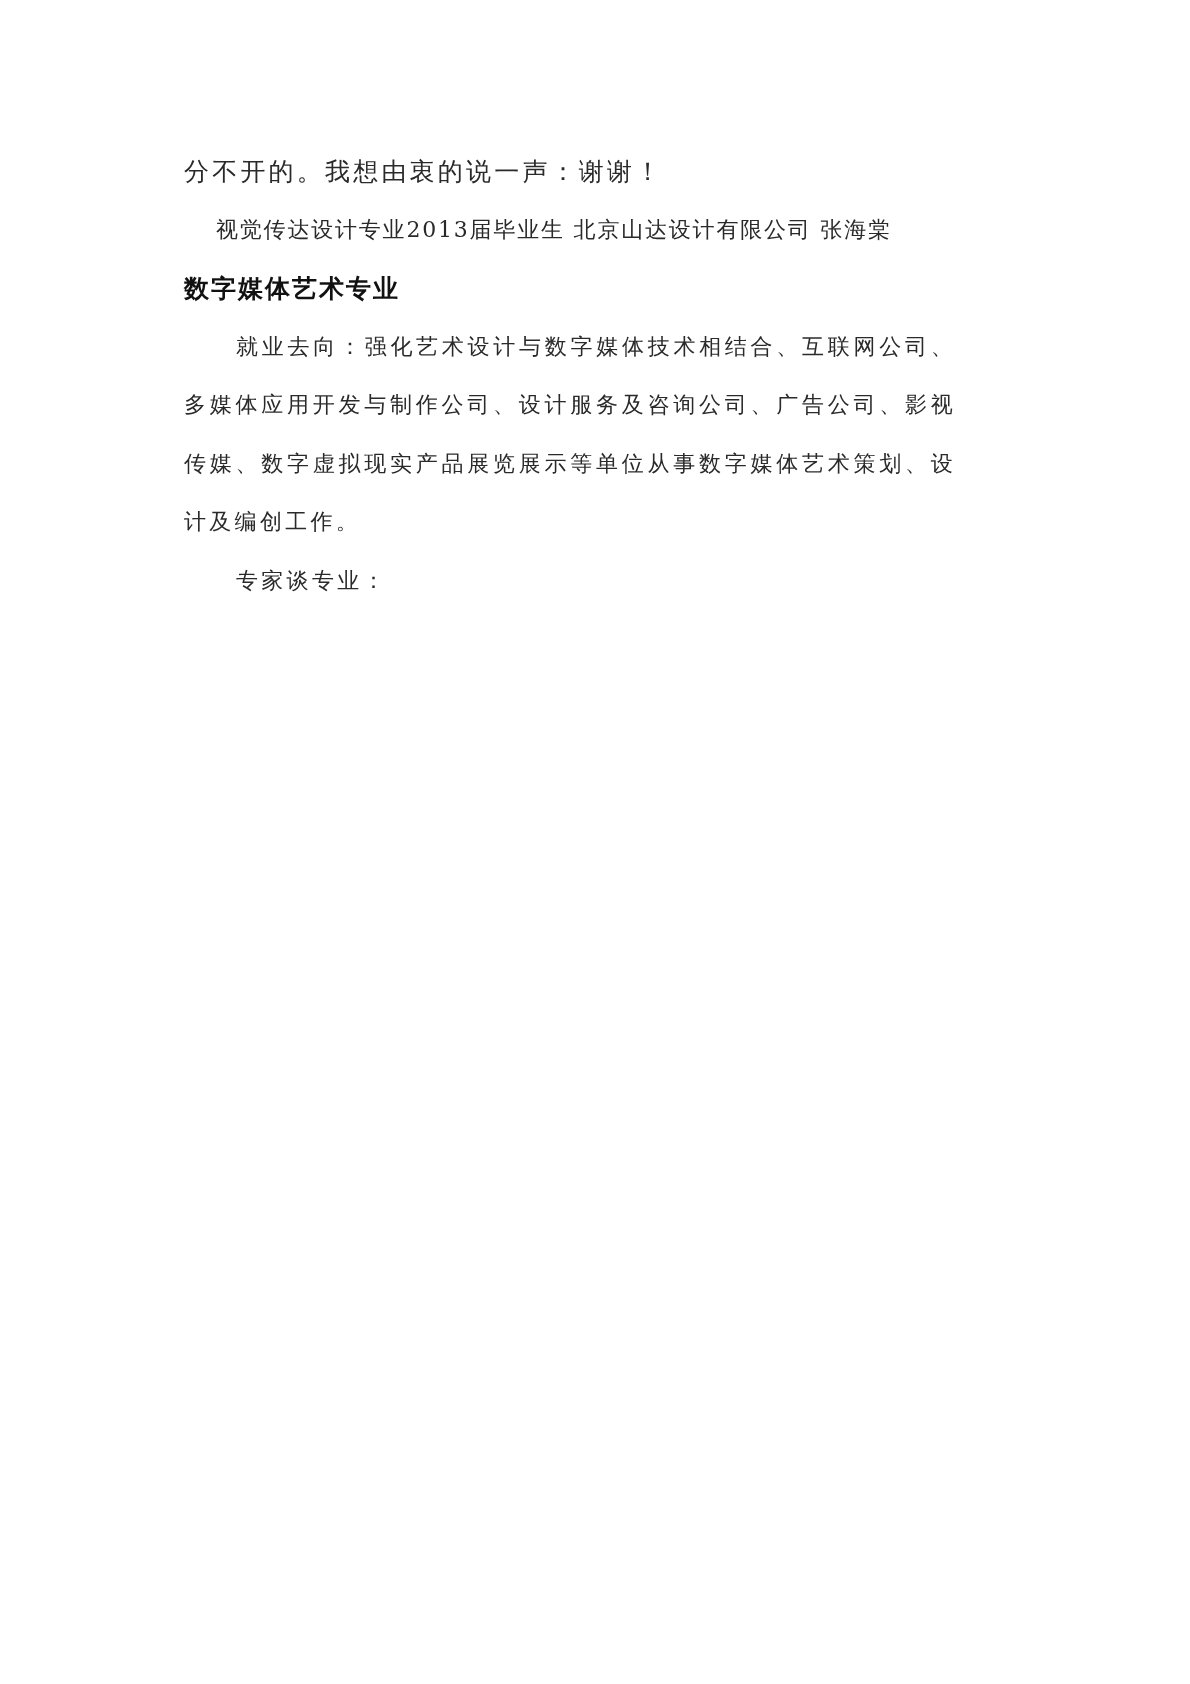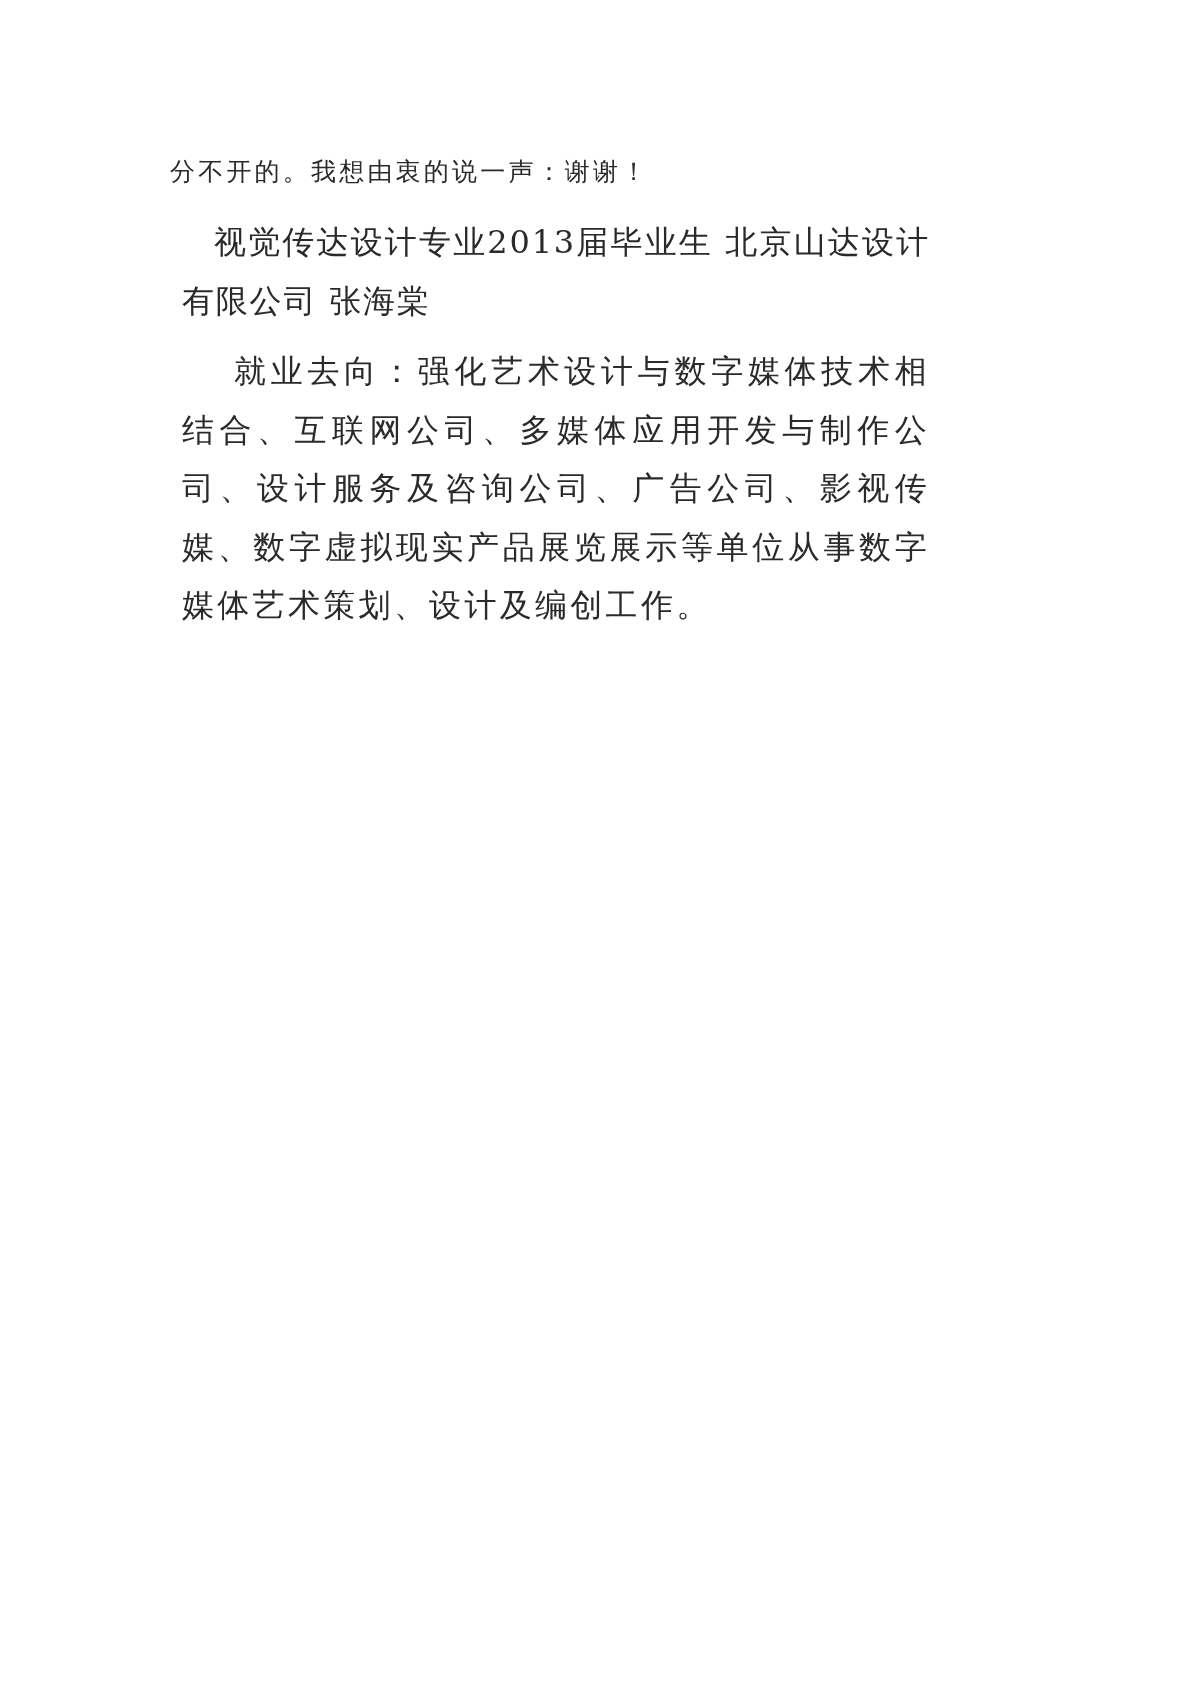--- a/index.html
+++ b/index.html
@@ -10,36 +10,36 @@
     body {
       width: 1190px;
       height: 1684px;
       position: relative;
       overflow: hidden;
       font-family: "DejaVu Serif", "Liberation Serif", serif;
       color: #2a2a2a;
     }
     .page {
       position: absolute;
-      left: 170px;
+      left: 184px;
       top: 143px;
       width: 772px;
     }
     .line {
       font-size: 25px;
       line-height: 58px;
       height: 58px;
       white-space: nowrap;
       letter-spacing: 3.2px;
       margin: 0;
     }
     .para {
-      font-size: 32px;
+      font-size: 22px;
       line-height: 58.5px;
-      margin: 12px;
+      margin: 0;
       text-align: justify;
       text-align-last: left;
       letter-spacing: 3.3px;
       text-indent: 52px;
     }
     .signature {
       text-indent: 32px;
       letter-spacing: 1.8px;
     }
     .heading {
@@ -51,14 +51,16 @@
       letter-spacing: 2px;
       color: #111111;
     }
   </style>
 </head>
 <body>
 
 <div class="page">
   <p class="line">分不开的。我想由衷的说一声：谢谢！</p>
   <p class="para signature">视觉传达设计专业2013届毕业生 北京山达设计有限公司 张海棠</p>
+  <h2 class="heading">数字媒体艺术专业</h2>
   <p class="para">就业去向：强化艺术设计与数字媒体技术相结合、互联网公司、多媒体应用开发与制作公司、设计服务及咨询公司、广告公司、影视传媒、数字虚拟现实产品展览展示等单位从事数字媒体艺术策划、设计及编创工作。</p>
+  <p class="para">专家谈专业：</p>
 </div>
 
 </body></html>

